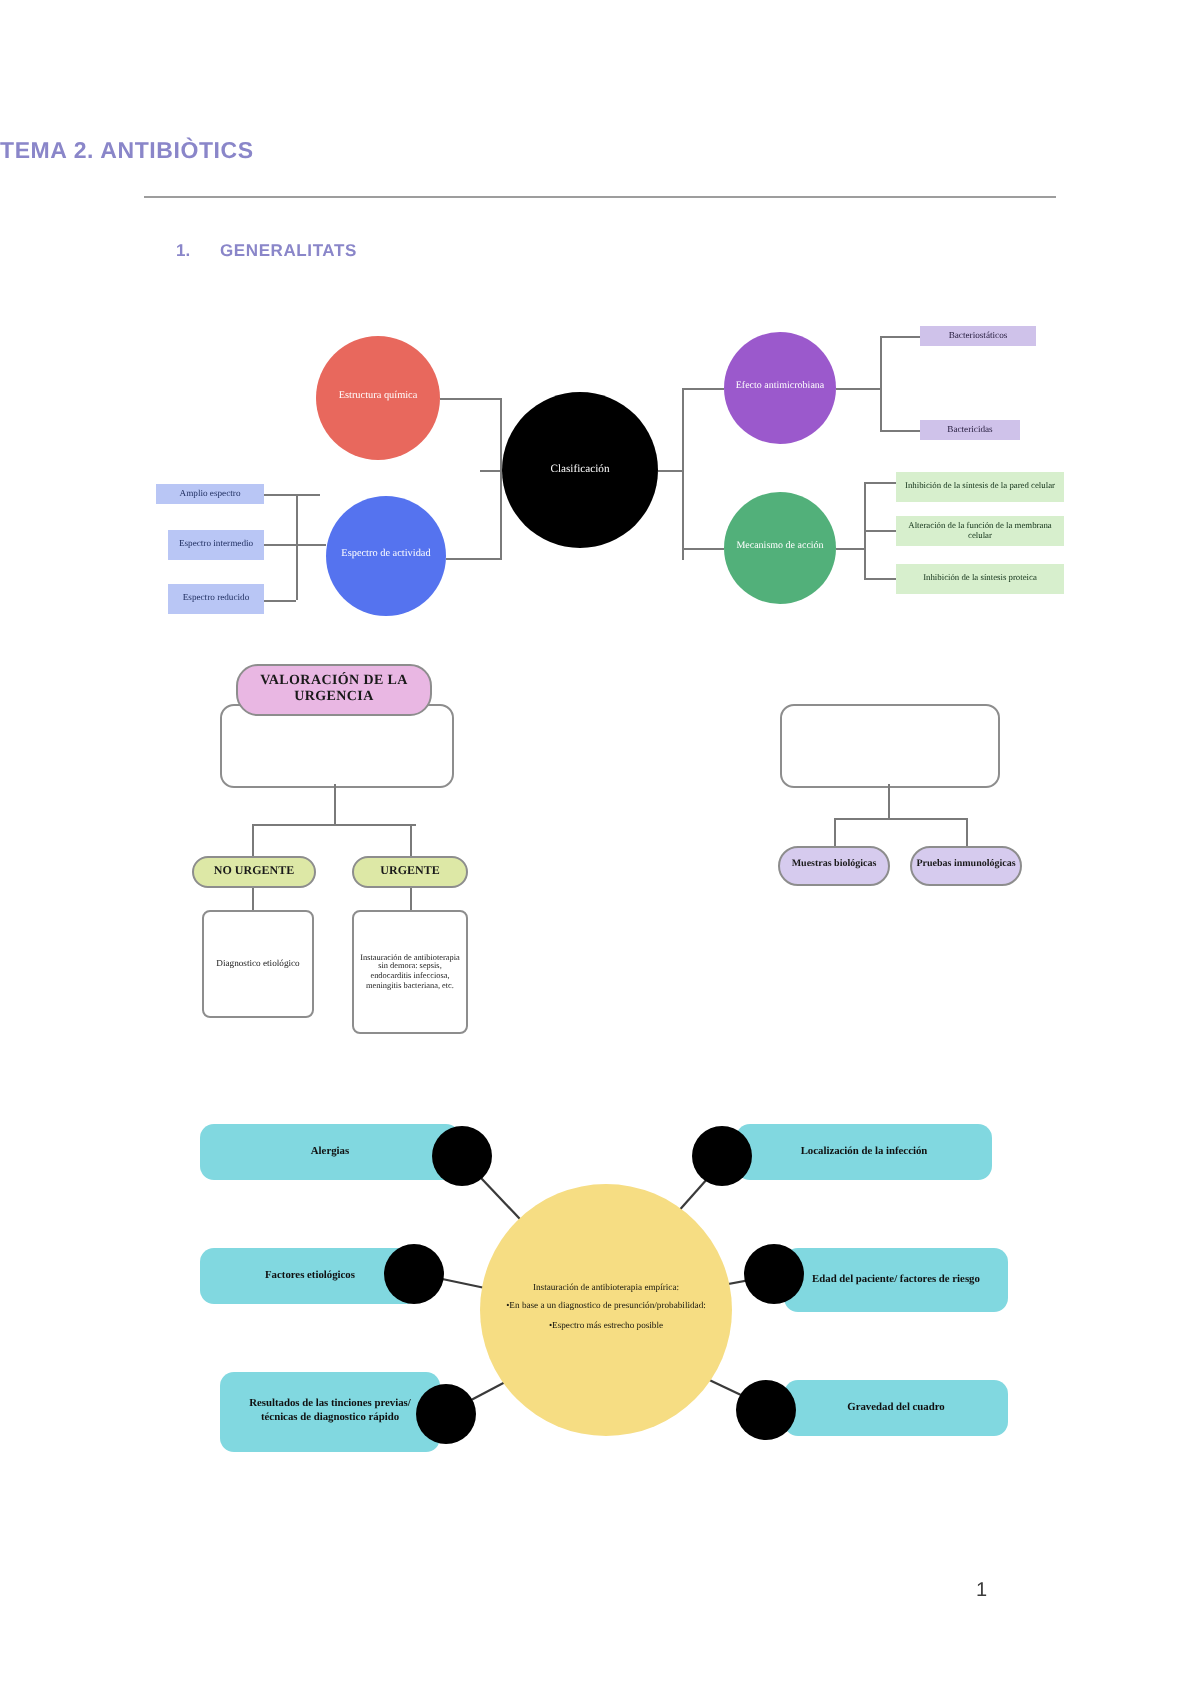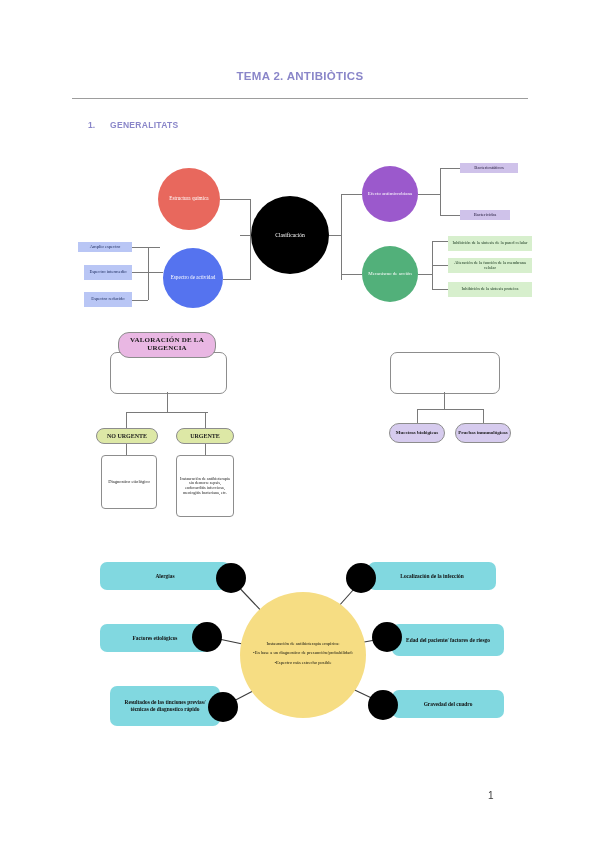--- a/index.html
+++ b/index.html
@@ -16,21 +16,20 @@
     height: 848px;
     background: #ffffff;
     overflow: hidden;
   }
 
   
   #doc-title {
     position: absolute;
     left: 0; top: 70px;
     width: 600px;
-    text-align: center;
     font-family: "Liberation Sans", sans-serif;
     font-weight: bold;
     font-size: 11.5px;
     letter-spacing: 0.3px;
     color: #8a86c9;
   }
   #title-rule {
     position: absolute;
     left: 72px; top: 98px;
     width: 456px;

